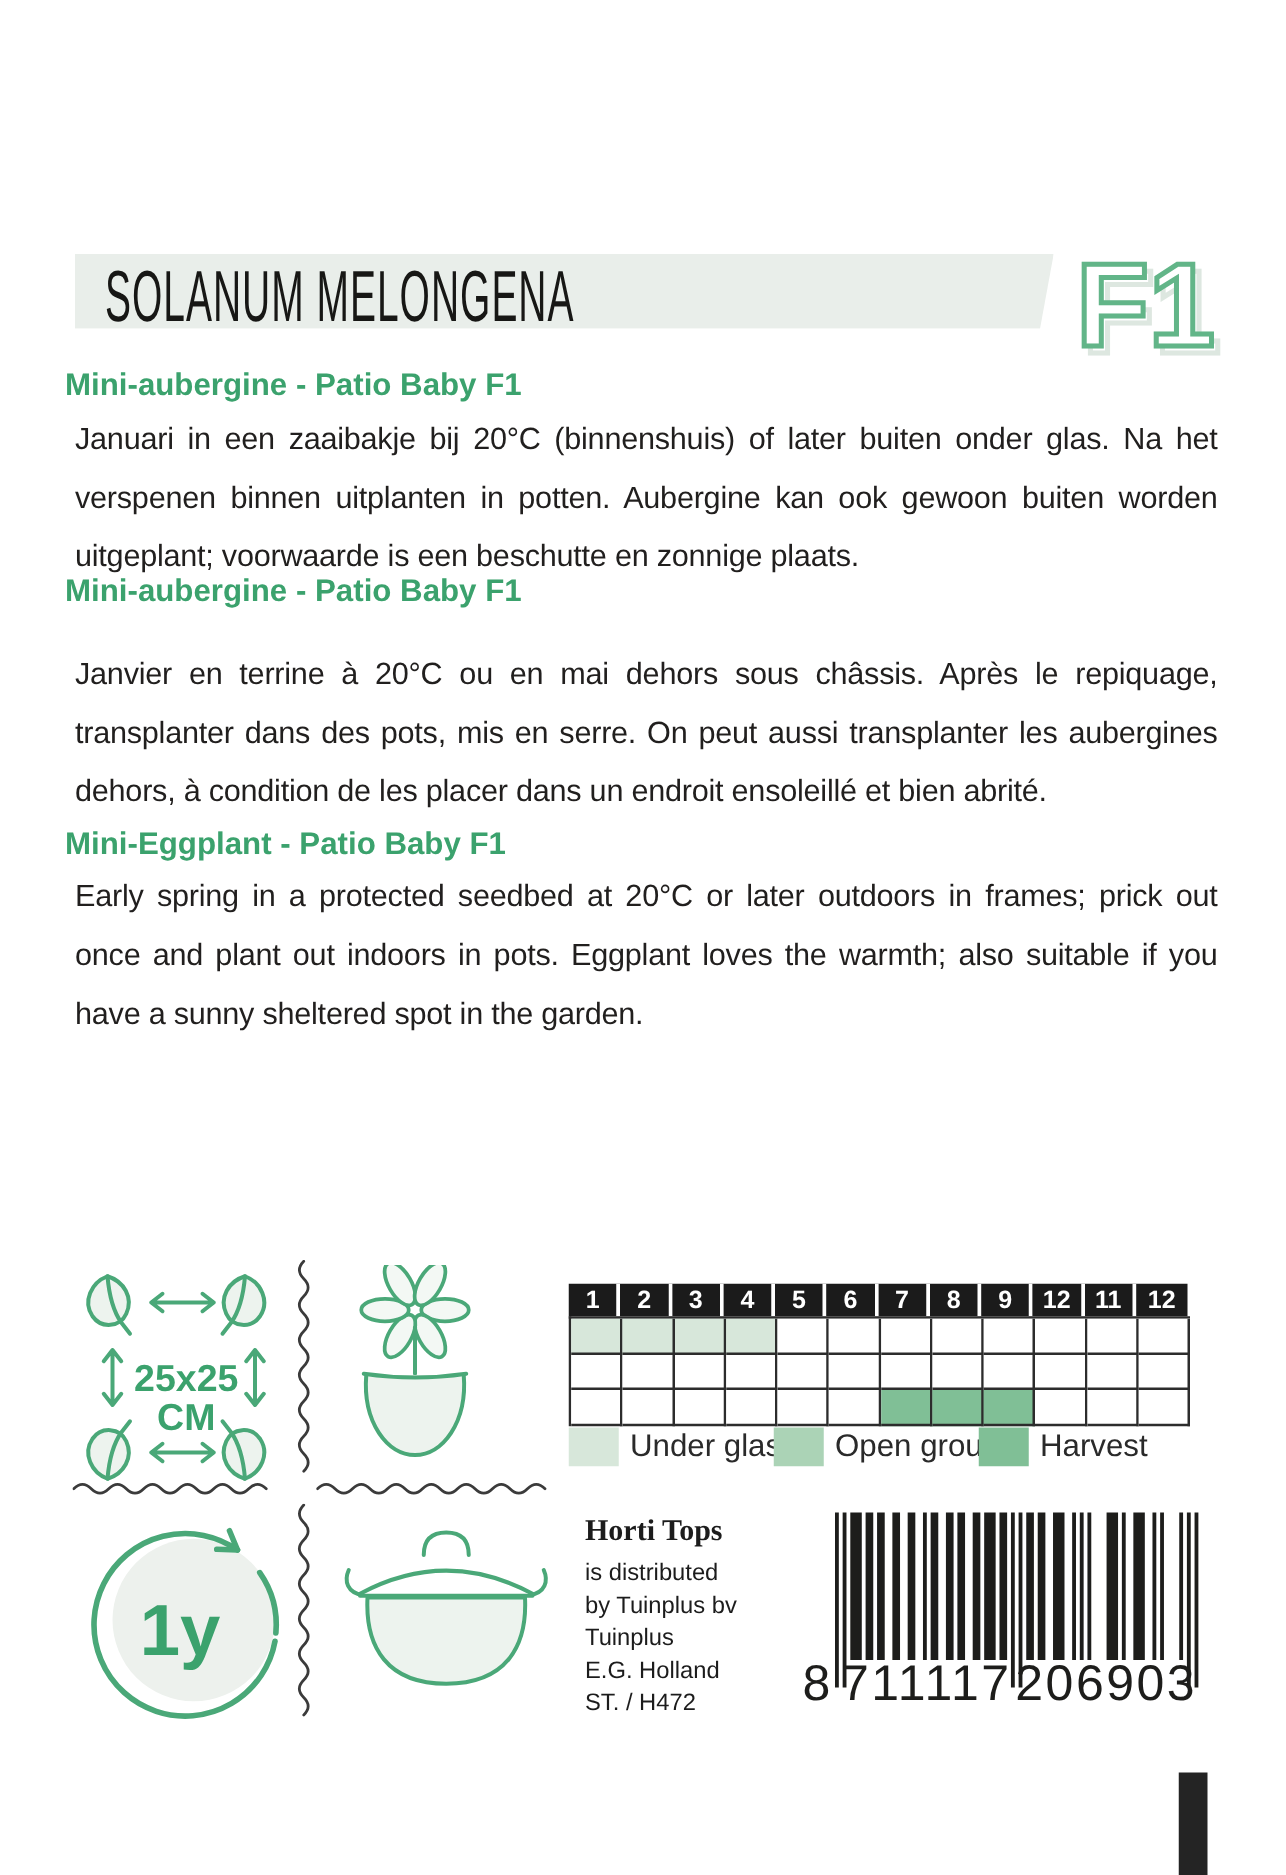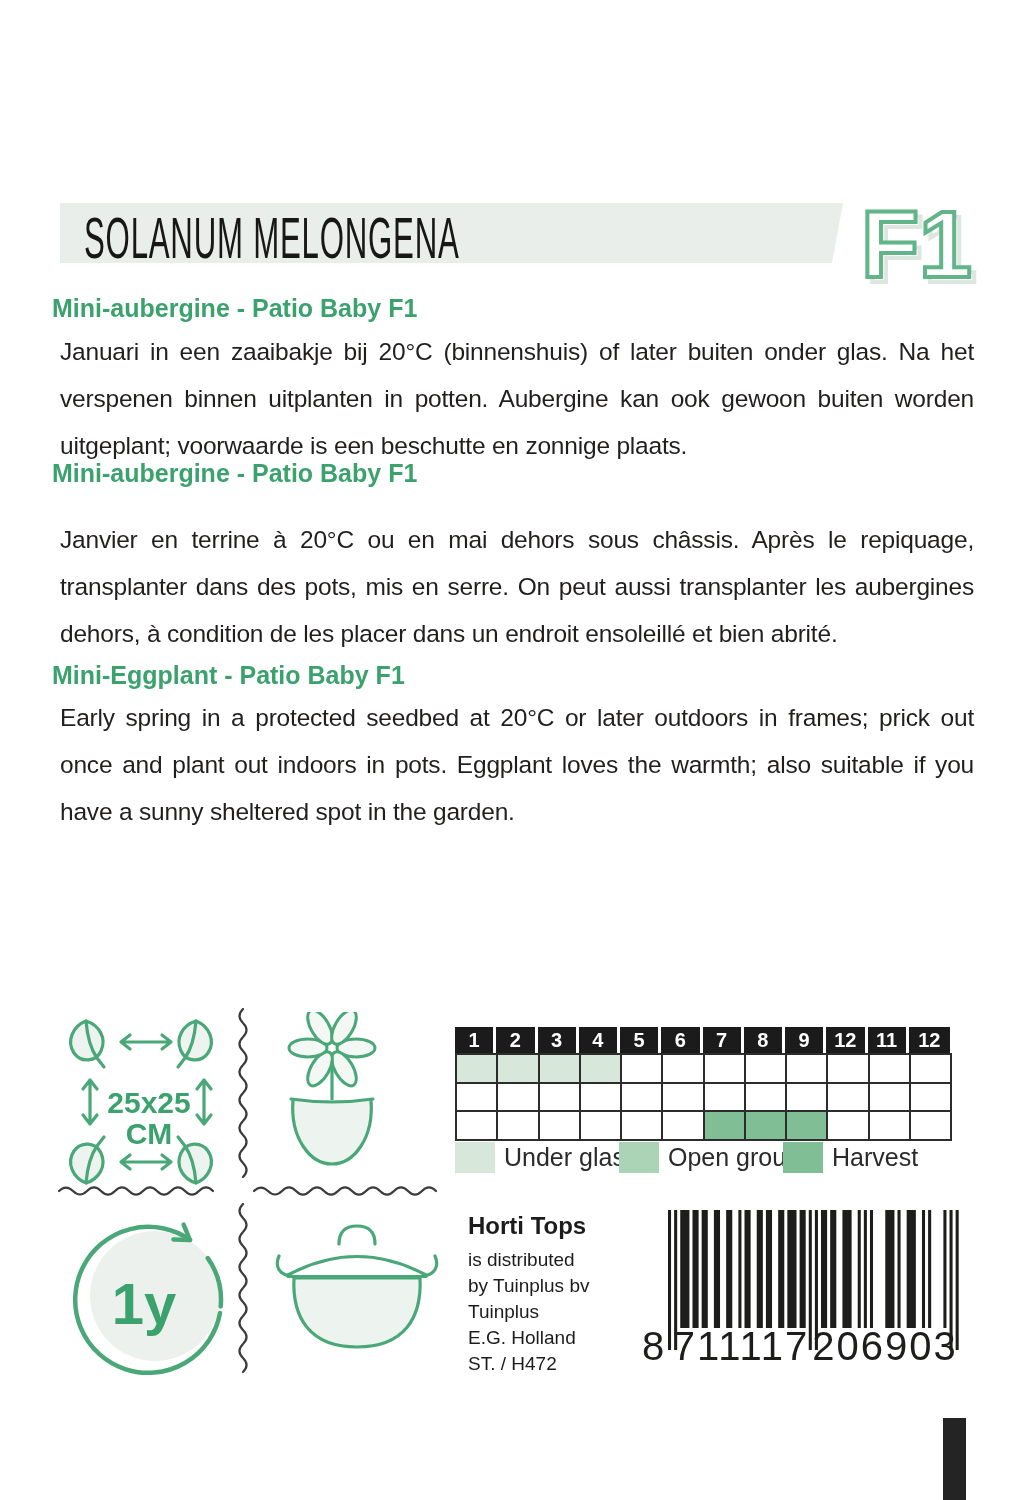--- a/index.html
+++ b/index.html
@@ -36,21 +36,21 @@
   .mcell:last-child{border-right:none;}
   .cal-grid{position:absolute;left:455px;top:1053px;width:497px;border-left:2px solid var(--grid);border-top:2px solid var(--grid);}
   .grow{display:flex;}
   .gcell{width:41.25px;height:28.5px;background:#fff;border-right:2px solid var(--grid);border-bottom:2px solid var(--grid);}
   .cal-legend{position:absolute;left:455px;top:1142px;display:flex;}
   .litem{display:flex;align-items:center;width:164px;}
   .lswatch{width:40px;height:31px;margin-right:9px;flex:0 0 auto;}
   .llabel{font-size:25px;color:#2a2a2a;white-space:nowrap;}
   
   .dist{position:absolute;left:468px;top:1212px;color:#1c1c1c;}
-  .dist-name{font-size:24px;font-weight:bold;margin-bottom:7px;}
+  .dist-name{font-size:24px;font-weight:bold;margin-bottom:7px;font-family:Liberation Serif, serif;}
   .dist-lines div{font-size:19px;line-height:26px;}
   
   .bc-num{fill:#1d1d1b;font-size:40px;font-family:"Liberation Sans",sans-serif;}
   .corner-bar{position:absolute;left:943px;top:1418px;width:23px;height:82px;background:#242424;}
 </style>
 </head>
 <body>
 
 <div id="page">
 

